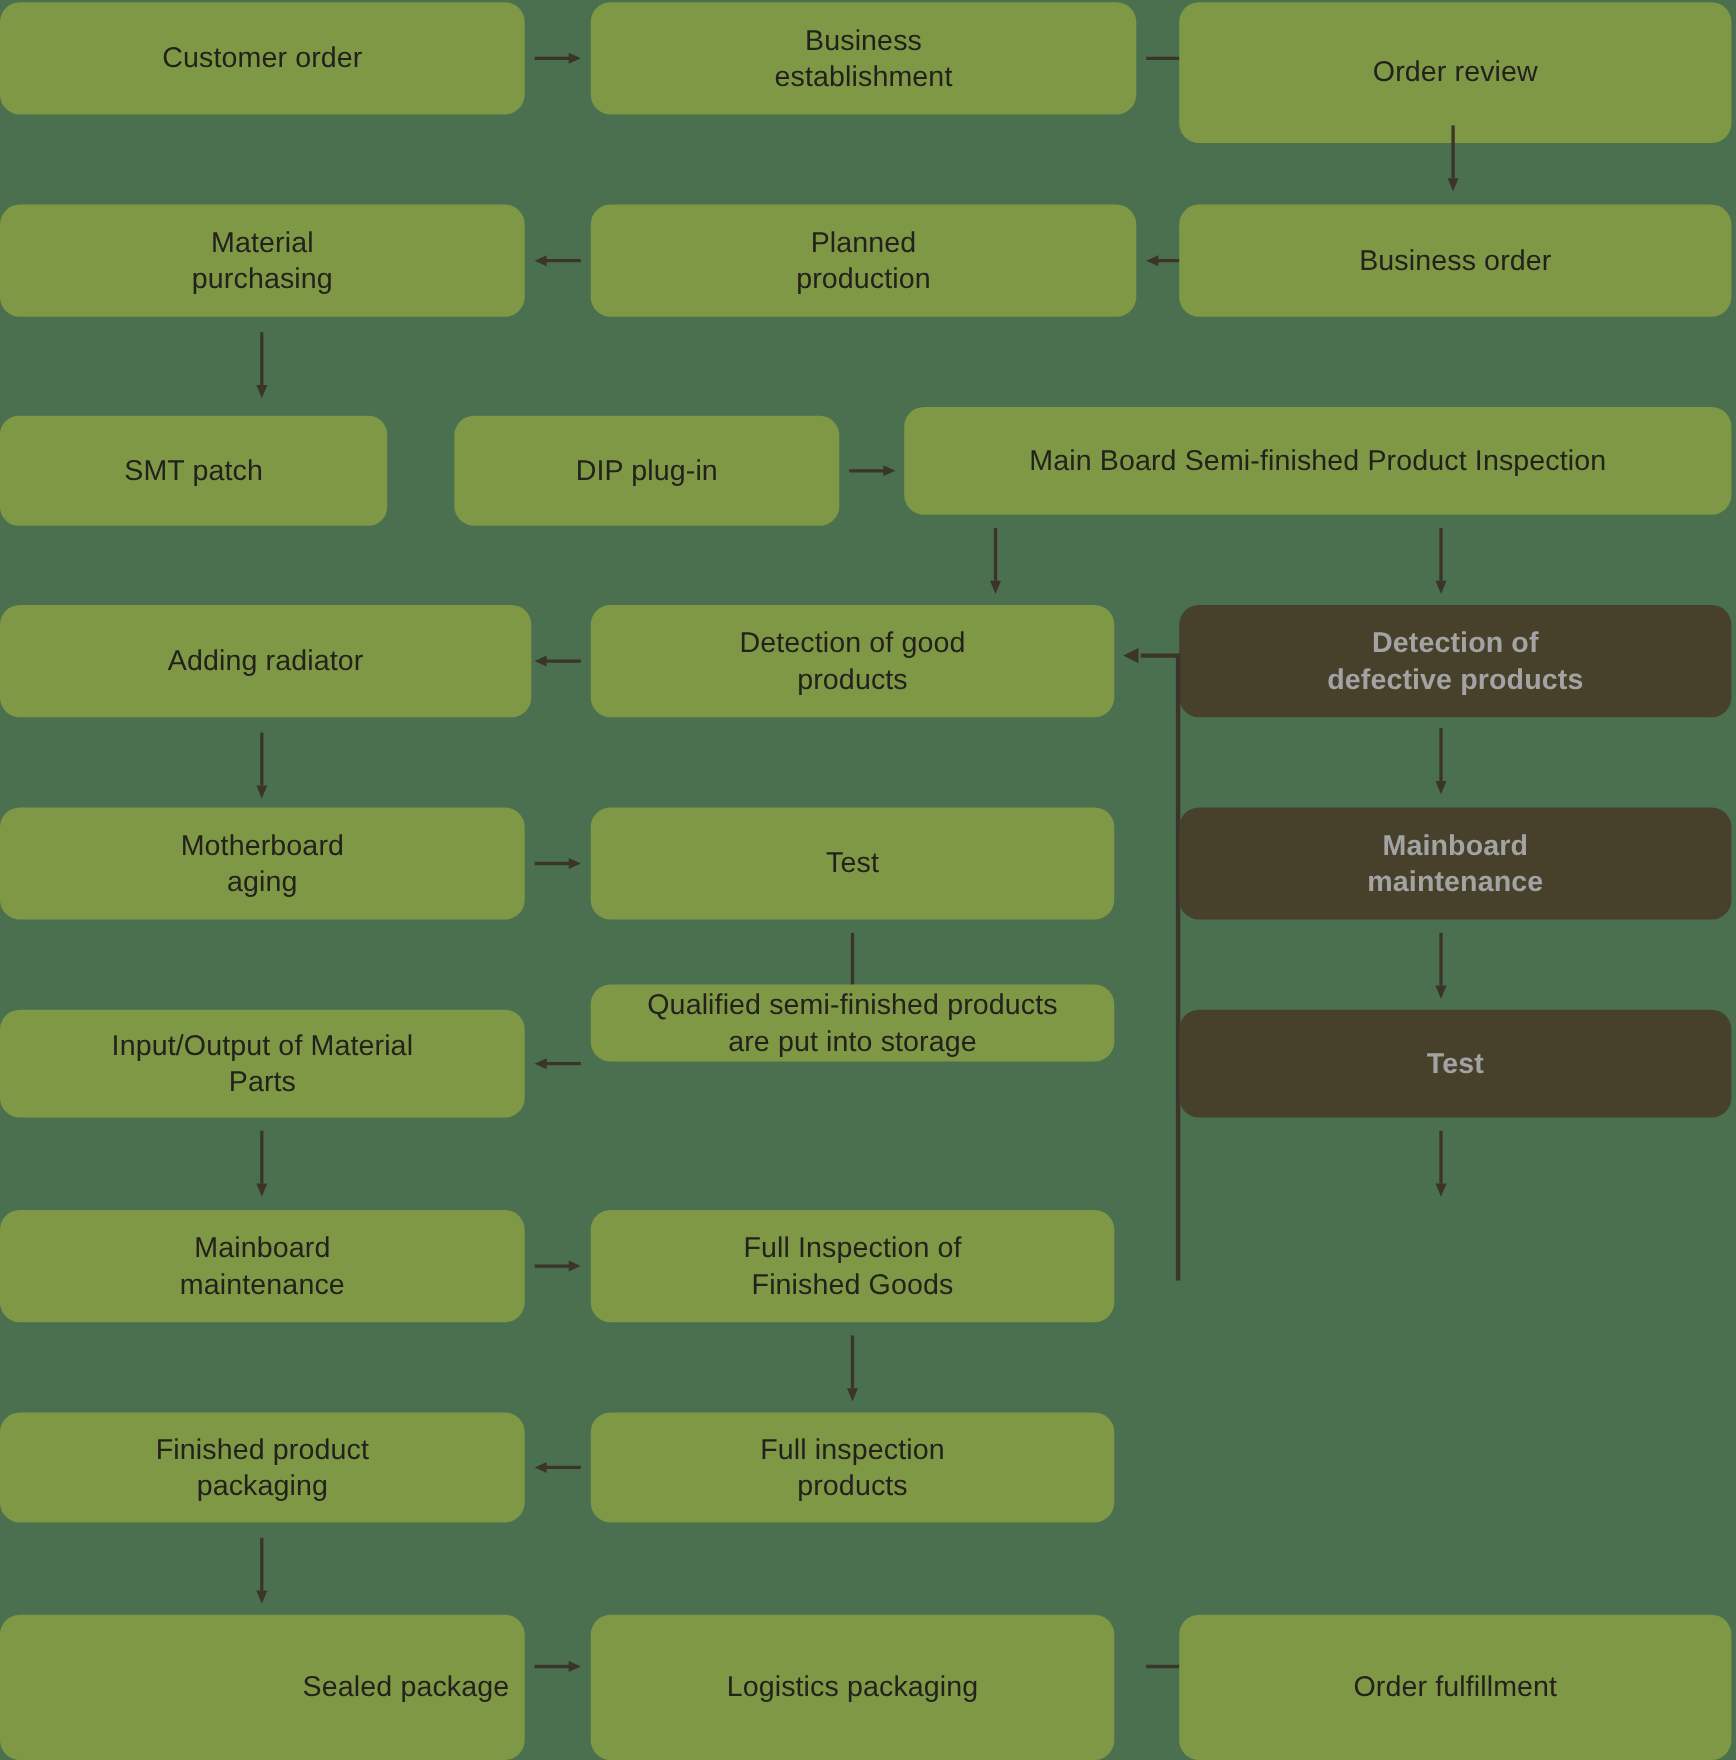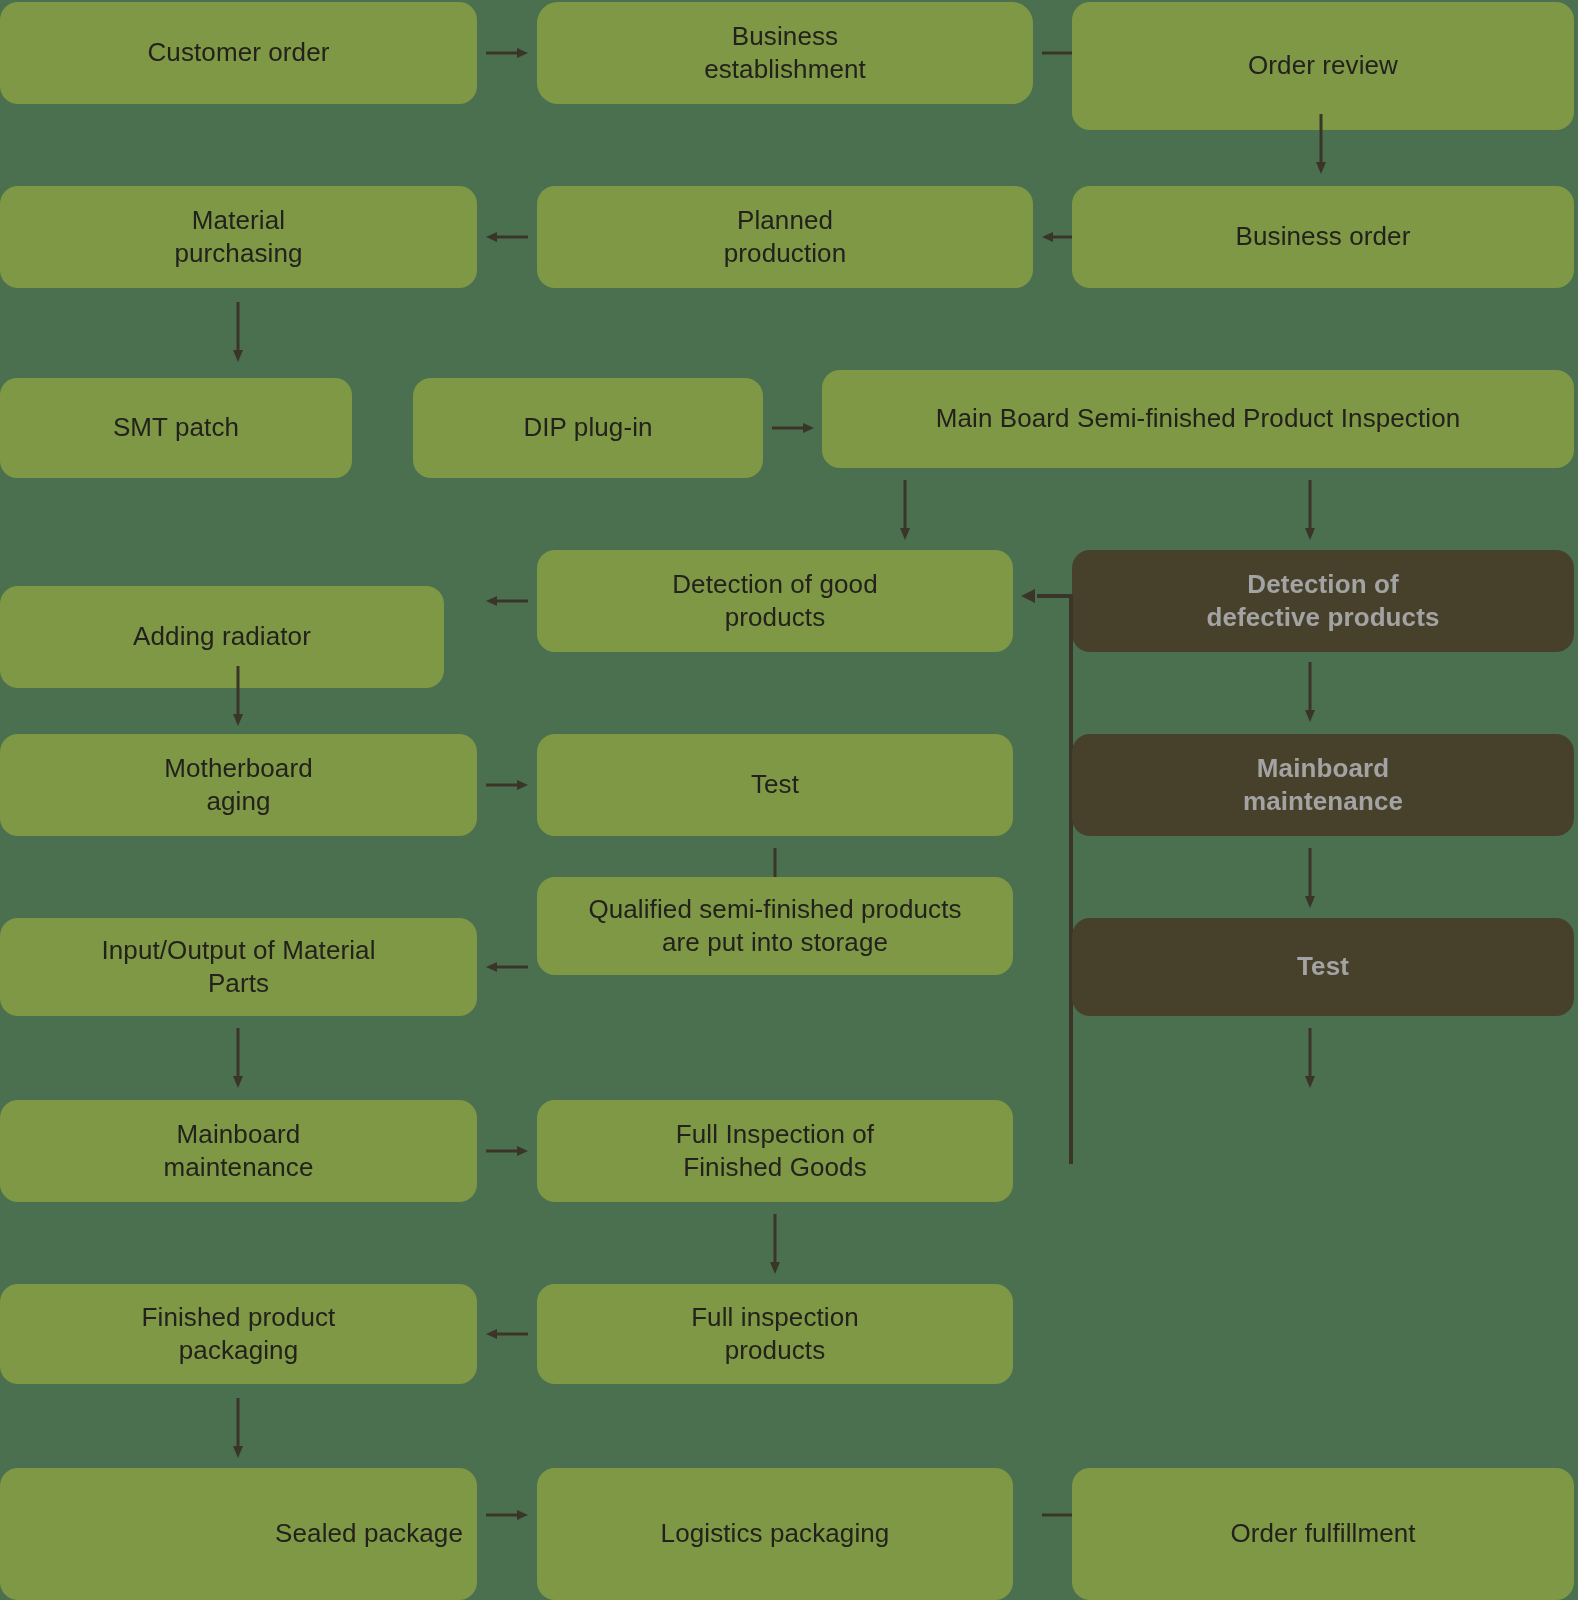--- a/index.html
+++ b/index.html
@@ -67,21 +67,21 @@
 
   <div class="node light" style="left:0px; top:2px; width:477px; height:102px;">
     <span class="label">Customer order</span>
   </div>
   <div class="arrow" style="left:484px; top:30px; width:46px; height:46px;">
     <svg width="46" height="18" viewBox="0 0 46 18">
         <path d="M2 9 H36" stroke="#3a3528" stroke-width="3" fill="none"></path>
         <path d="M44 9 L33 4 L33 14 Z" fill="#3a3528"></path>
       </svg>
   </div>
-  <div class="node light" style="left:537px; top:2px; width:496px; height:102px;border-radius:21px;">
+  <div class="node light" style="left:537px; top:2px; width:496px; height:102px;">
     <span class="label">Business<br>establishment</span>
   </div>
   <div class="arrow" style="left:1040px; top:30px; width:46px; height:46px;">
     <svg width="46" height="18" viewBox="0 0 46 18">
         <path d="M2 9 H36" stroke="#3a3528" stroke-width="3" fill="none"></path>
         <path d="M44 9 L33 4 L33 14 Z" fill="#3a3528"></path>
       </svg>
   </div>
   <div class="node light" style="left:1072px; top:2px; width:502px; height:128px;">
     <span class="label">Order review</span>
@@ -145,21 +145,21 @@
         <path d="M9 62 L4 50 L14 50 Z" fill="#3a3528"></path>
       </svg>
   </div>
   <div class="arrow" style="left:1287px; top:478px; width:46px; height:64px;">
     <svg width="18" height="64" viewBox="0 0 18 64">
         <path d="M9 2 V50" stroke="#3a3528" stroke-width="3" fill="none"></path>
         <path d="M9 62 L4 50 L14 50 Z" fill="#3a3528"></path>
       </svg>
   </div>
 
-  <div class="node light" style="left:0px; top:550px; width:444px; height:102px;margin-top:36px;">
+  <div class="node light" style="left:0px; top:550px; width:483px; height:102px;">
     <span class="label">Adding radiator</span>
   </div>
   <div class="arrow" style="left:484px; top:578px; width:46px; height:46px;">
     <svg width="46" height="18" viewBox="0 0 46 18">
         <path d="M10 9 H44" stroke="#3a3528" stroke-width="3" fill="none"></path>
         <path d="M2 9 L13 4 L13 14 Z" fill="#3a3528"></path>
       </svg>
   </div>
   <div class="node light" style="left:537px; top:550px; width:476px; height:102px;">
     <span class="label">Detection of good<br>products</span>
@@ -220,21 +220,21 @@
 
   <div class="node light" style="left:0px; top:918px; width:477px; height:98px;">
     <span class="label">Input/Output of Material<br>Parts</span>
   </div>
   <div class="arrow" style="left:484px; top:944px; width:46px; height:46px;">
     <svg width="46" height="18" viewBox="0 0 46 18">
         <path d="M10 9 H44" stroke="#3a3528" stroke-width="3" fill="none"></path>
         <path d="M2 9 L13 4 L13 14 Z" fill="#3a3528"></path>
       </svg>
   </div>
-  <div class="node light" style="left:537px; top:877px; width:476px; height:98px;">
+  <div class="node light" style="left:537px; top:895px; width:476px; height:70px;">
     <span class="label">Qualified semi-finished products<br>are put into storage</span>
   </div>
   <div class="node dark" style="left:1072px; top:918px; width:502px; height:98px;">
     <span class="label">Test</span>
   </div>
 
   <div class="arrow" style="left:215px; top:1026px; width:46px; height:64px;">
     <svg width="18" height="64" viewBox="0 0 18 64">
         <path d="M9 2 V50" stroke="#3a3528" stroke-width="3" fill="none"></path>
         <path d="M9 62 L4 50 L14 50 Z" fill="#3a3528"></path>

